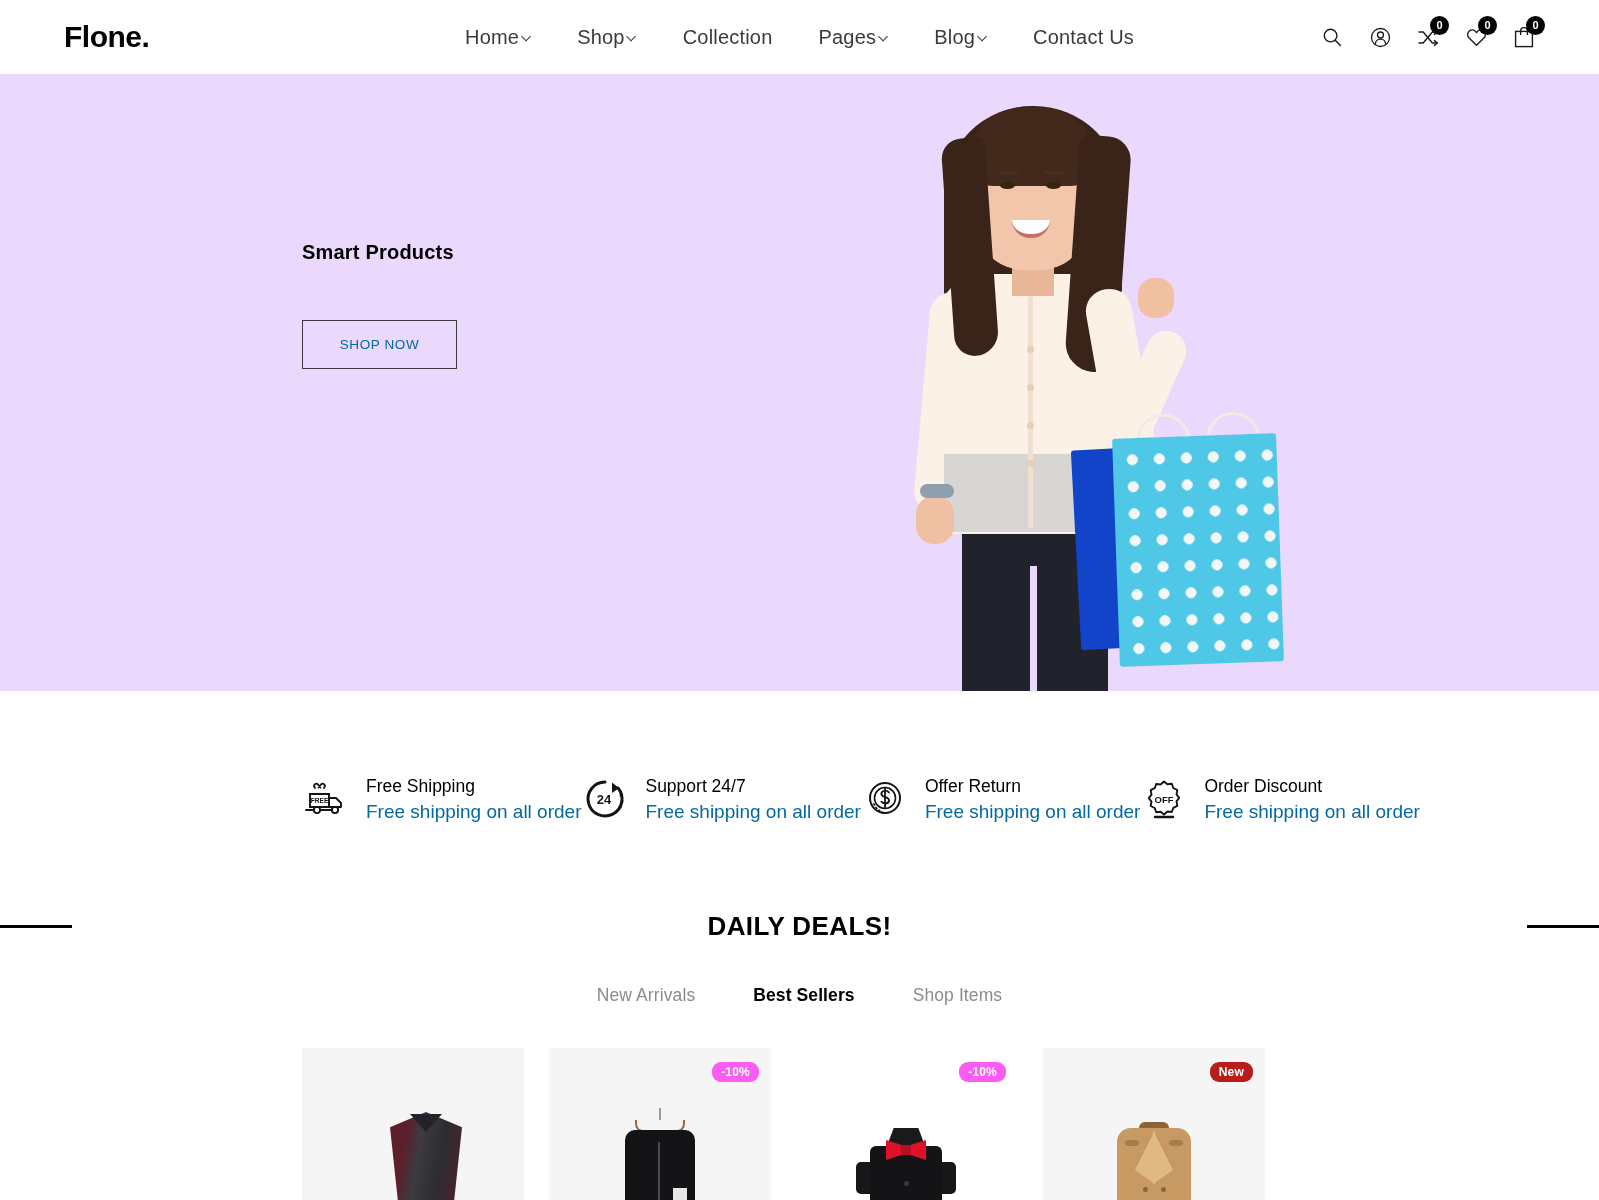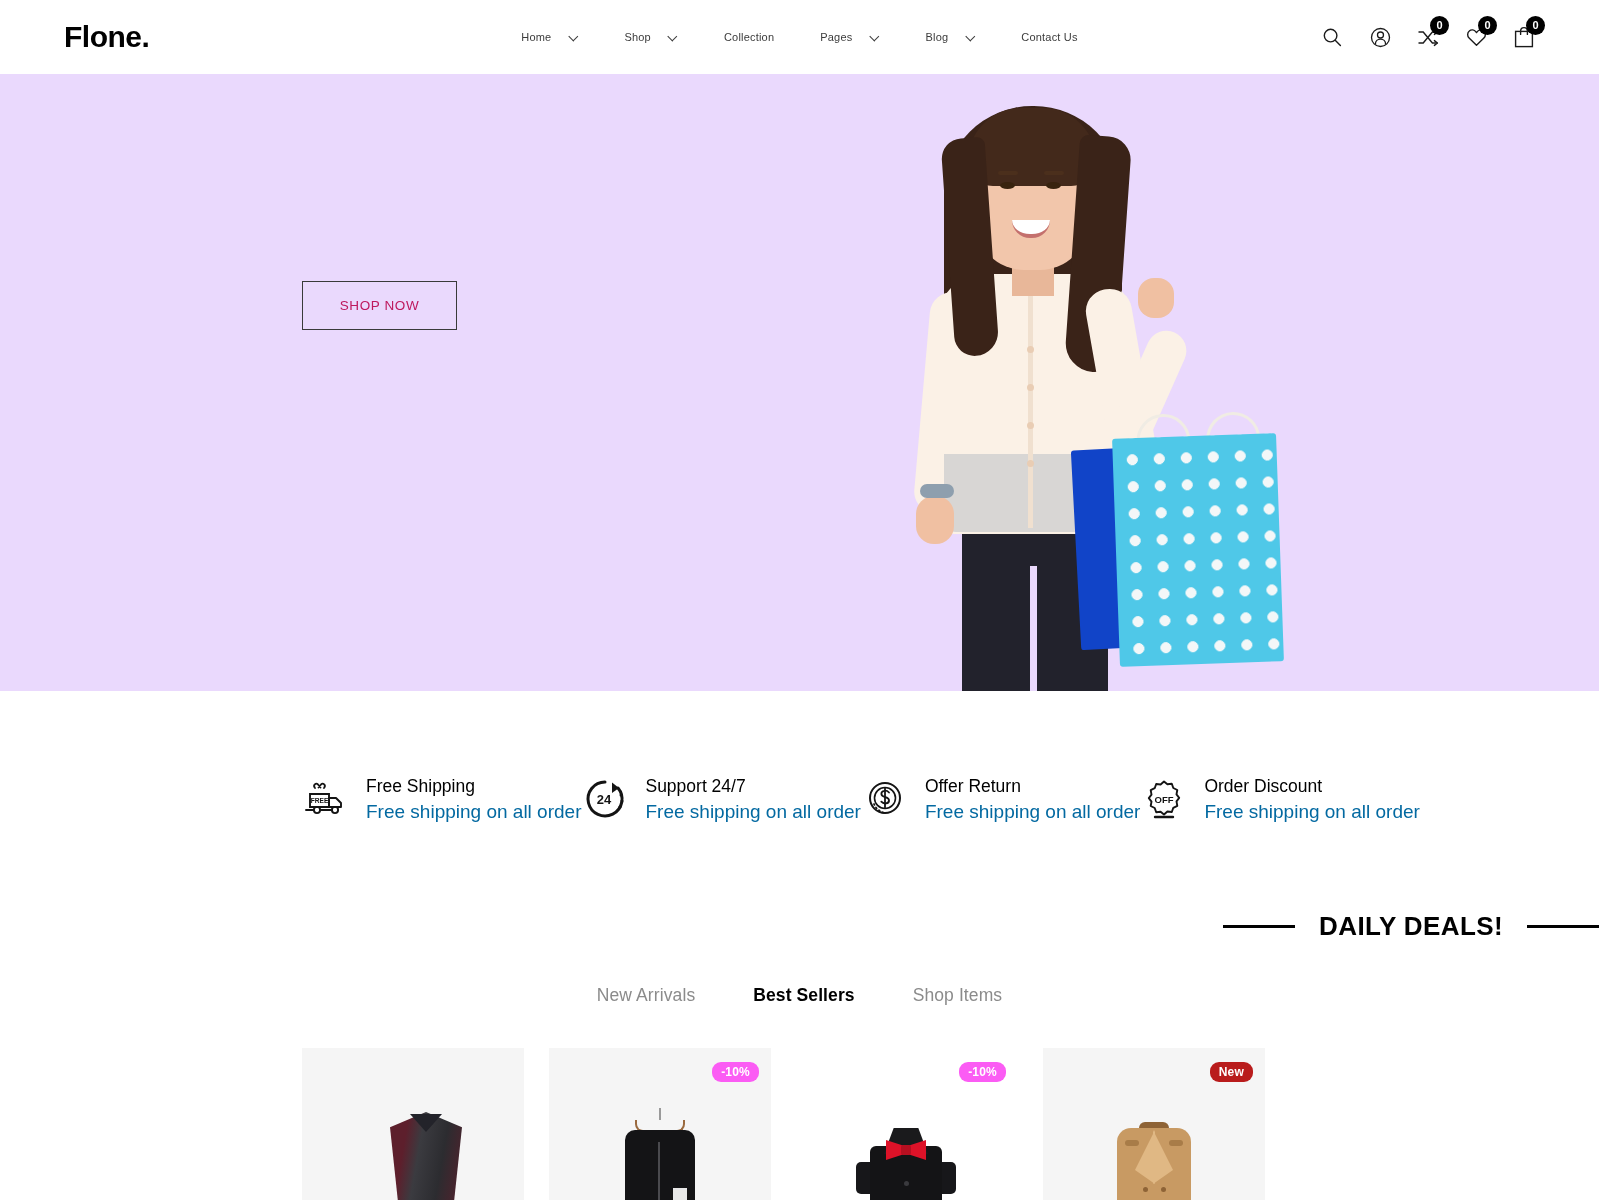--- a/index.html
+++ b/index.html
@@ -33,22 +33,22 @@
     position: absolute;
     left: 50%;
     transform: translateX(-50%);
     display: flex;
     align-items: center;
     gap: 46px;
   }
   .nav-item {
     display: flex;
     align-items: center;
-    gap: 18px;
-    font-size: 11px;
+    gap: 3px;
+    font-size: 20px;
     font-weight: 500;
     color: #3b3b3b;
     letter-spacing: 0.2px;
     cursor: pointer;
     white-space: nowrap;
   }
   .caret {
     display: inline-block;
     width: 9px;
     height: 9px;
@@ -120,30 +120,30 @@
   }
   .hero-title {
     font-size: 66px;
     font-weight: 400;
     line-height: 1.22;
     letter-spacing: -1px;
     color: #010101;
     white-space: nowrap;
   }
   .shop-now-btn {
-    margin-top: 40px;
+    margin-top: 56px;
     width: 155px;
     height: 49px;
     border: 1.5px solid #3a3a3a;
     background: transparent;
     font-family: "Liberation Sans", sans-serif;
     font-size: 13.5px;
     font-weight: 500;
     letter-spacing: 0.6px;
-    color: #be185d;
+    color: #0369a1;
     cursor: pointer;
     display: flex;
     align-items: center;
     justify-content: center;
   }
 
   
   .hero-figure {
     position: absolute;
     left: 836px;
@@ -292,21 +292,21 @@
     font-size: 19px;
     color: #0369a1;
     white-space: nowrap;
   }
 
   
   .section-head {
     margin-top: 88px;
     display: flex;
     align-items: center;
-    justify-content: flex-end;
+    justify-content: space-between;
     gap: 24px;
   }
   .rule { width: 72px; height: 2.5px; background: #010101; }
   .section-title {
     font-size: 26px;
     font-weight: bold;
     letter-spacing: 0.4px;
     color: #010101;
   }
 
@@ -503,20 +503,21 @@
         <rect x="1.6" y="5.4" width="16.8" height="15.2" stroke="#1b1b1b" stroke-width="1.4"></rect>
         <path d="M6.6 8.4V5.2c0-2 1.5-3.6 3.4-3.6s3.4 1.6 3.4 3.6v3.2" stroke="#1b1b1b" stroke-width="1.4" stroke-linecap="round"></path>
       </svg>
       <span class="badge-count">0</span>
     </div>
   </div>
 </div>
 
 <div class="hero" style="background: rgb(234, 217, 253);">
   <div class="hero-text">
+    <div class="hero-eyebrow">Smart Products</div>
     <button class="shop-now-btn">SHOP NOW</button>
   </div>
 
   <div class="hero-figure">
     <div class="hf hair-back"></div>
     <div class="hf legs"></div>
     <div class="hf leg-split"></div>
     <div class="hf arm-l"></div>
     <div class="hf blouse"></div>
     <div class="hf blouse-grey"></div>

